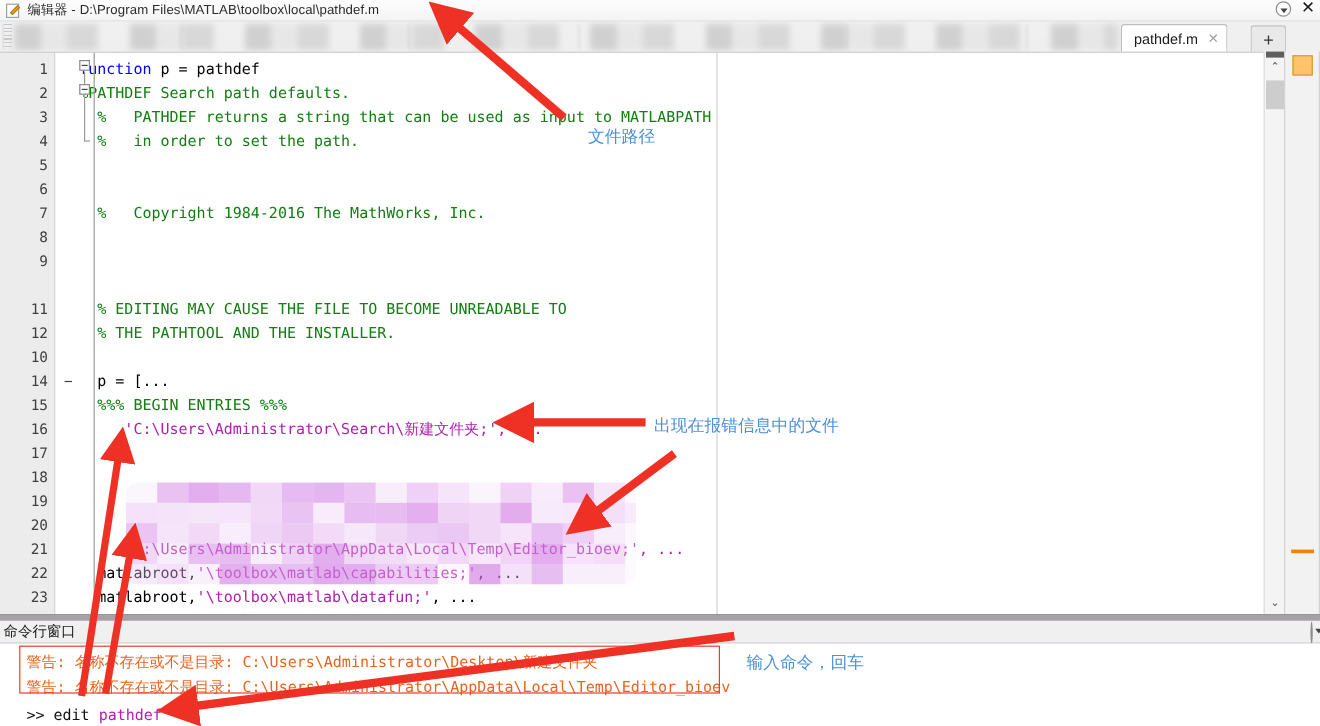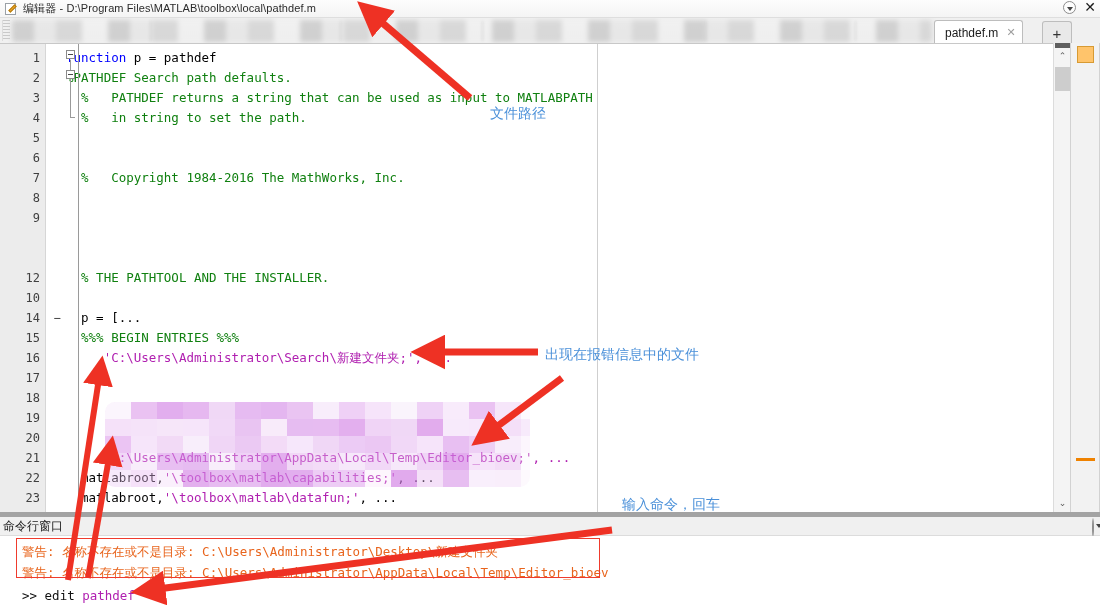--- a/index.html
+++ b/index.html
@@ -263,41 +263,45 @@
         <div class="line" style="top: 24px;">
           <span class="lno">2</span>
           <span class="ctext"><span class="cmt">%PATHDEF Search path defaults.</span></span>
         </div>
         <div class="line" style="top: 44px;">
           <span class="lno">3</span>
           <span class="ctext"><span class="cmt">  %   PATHDEF returns a string that can be used as input to MATLABPATH</span></span>
         </div>
         <div class="line" style="top: 64px;">
           <span class="lno">4</span>
-          <span class="ctext"><span class="cmt">  %   in string to set the path.</span></span>
+          <span class="ctext"><span class="cmt">  %   in order to set the path.</span></span>
         </div>
         <div class="line" style="top: 84px;">
           <span class="lno">5</span>
           <span class="ctext"></span>
         </div>
         <div class="line" style="top: 104px;">
           <span class="lno">6</span>
           <span class="ctext"></span>
         </div>
         <div class="line" style="top: 124px;">
           <span class="lno">7</span>
           <span class="ctext"><span class="cmt">  %   Copyright 1984-2016 The MathWorks, Inc.</span></span>
         </div>
         <div class="line" style="top: 144px;">
           <span class="lno">8</span>
           <span class="ctext"></span>
         </div>
         <div class="line" style="top: 164px;">
           <span class="lno">9</span>
           <span class="ctext"></span>
+        </div>
+        <div class="line" style="top: 204px;">
+          <span class="lno">11</span>
+          <span class="ctext"><span class="cmt">  % EDITING MAY CAUSE THE FILE TO BECOME UNREADABLE TO</span></span>
         </div>
         <div class="line" style="top: 224px;">
           <span class="lno">12</span>
           <span class="ctext"><span class="cmt">  % THE PATHTOOL AND THE INSTALLER.</span></span>
         </div>
         <div class="line" style="top: 244px;">
           <span class="lno">10</span>
           <span class="ctext"></span>
         </div>
         <div class="line" style="top: 264px;">
@@ -467,21 +471,21 @@
       <div class="cmdline warn" style="top:29px">警告: 名称不存在或不是目录: C:\Users\Administrator\AppData\Local\Temp\Editor_bioev</div>
       <div class="cmdline" style="top:52px"><span class="prompt">&gt;&gt; </span><span class="prompt">edit </span><span class="cmdmark">pathdef</span></div>
       <div class="cmd-cursor"></div>
     </div>
   </div>
   <div class="warnbox"></div>
 
   <div id="annos">
       <div class="anno" style="left: 490px; top: 105px;">文件路径</div>
       <div class="anno" style="left: 545px; top: 346px;">出现在报错信息中的文件</div>
-      <div class="anno" style="left: 622px; top: 496px;">输入命令，回车</div>
+      <div class="anno" style="left: 622px; top: 544px;">输入命令，回车</div>
     </div>
 
   <svg class="arrows" viewBox="0 0 1100 605">
     <defs>
       <marker id="ah" markerWidth="5" markerHeight="5" refX="2.2" refY="2.5" orient="auto">
         <path d="M0,0 L5,2.5 L0,5 z" fill="#ee3124"></path>
       </marker>
     </defs>
 
     <g>

